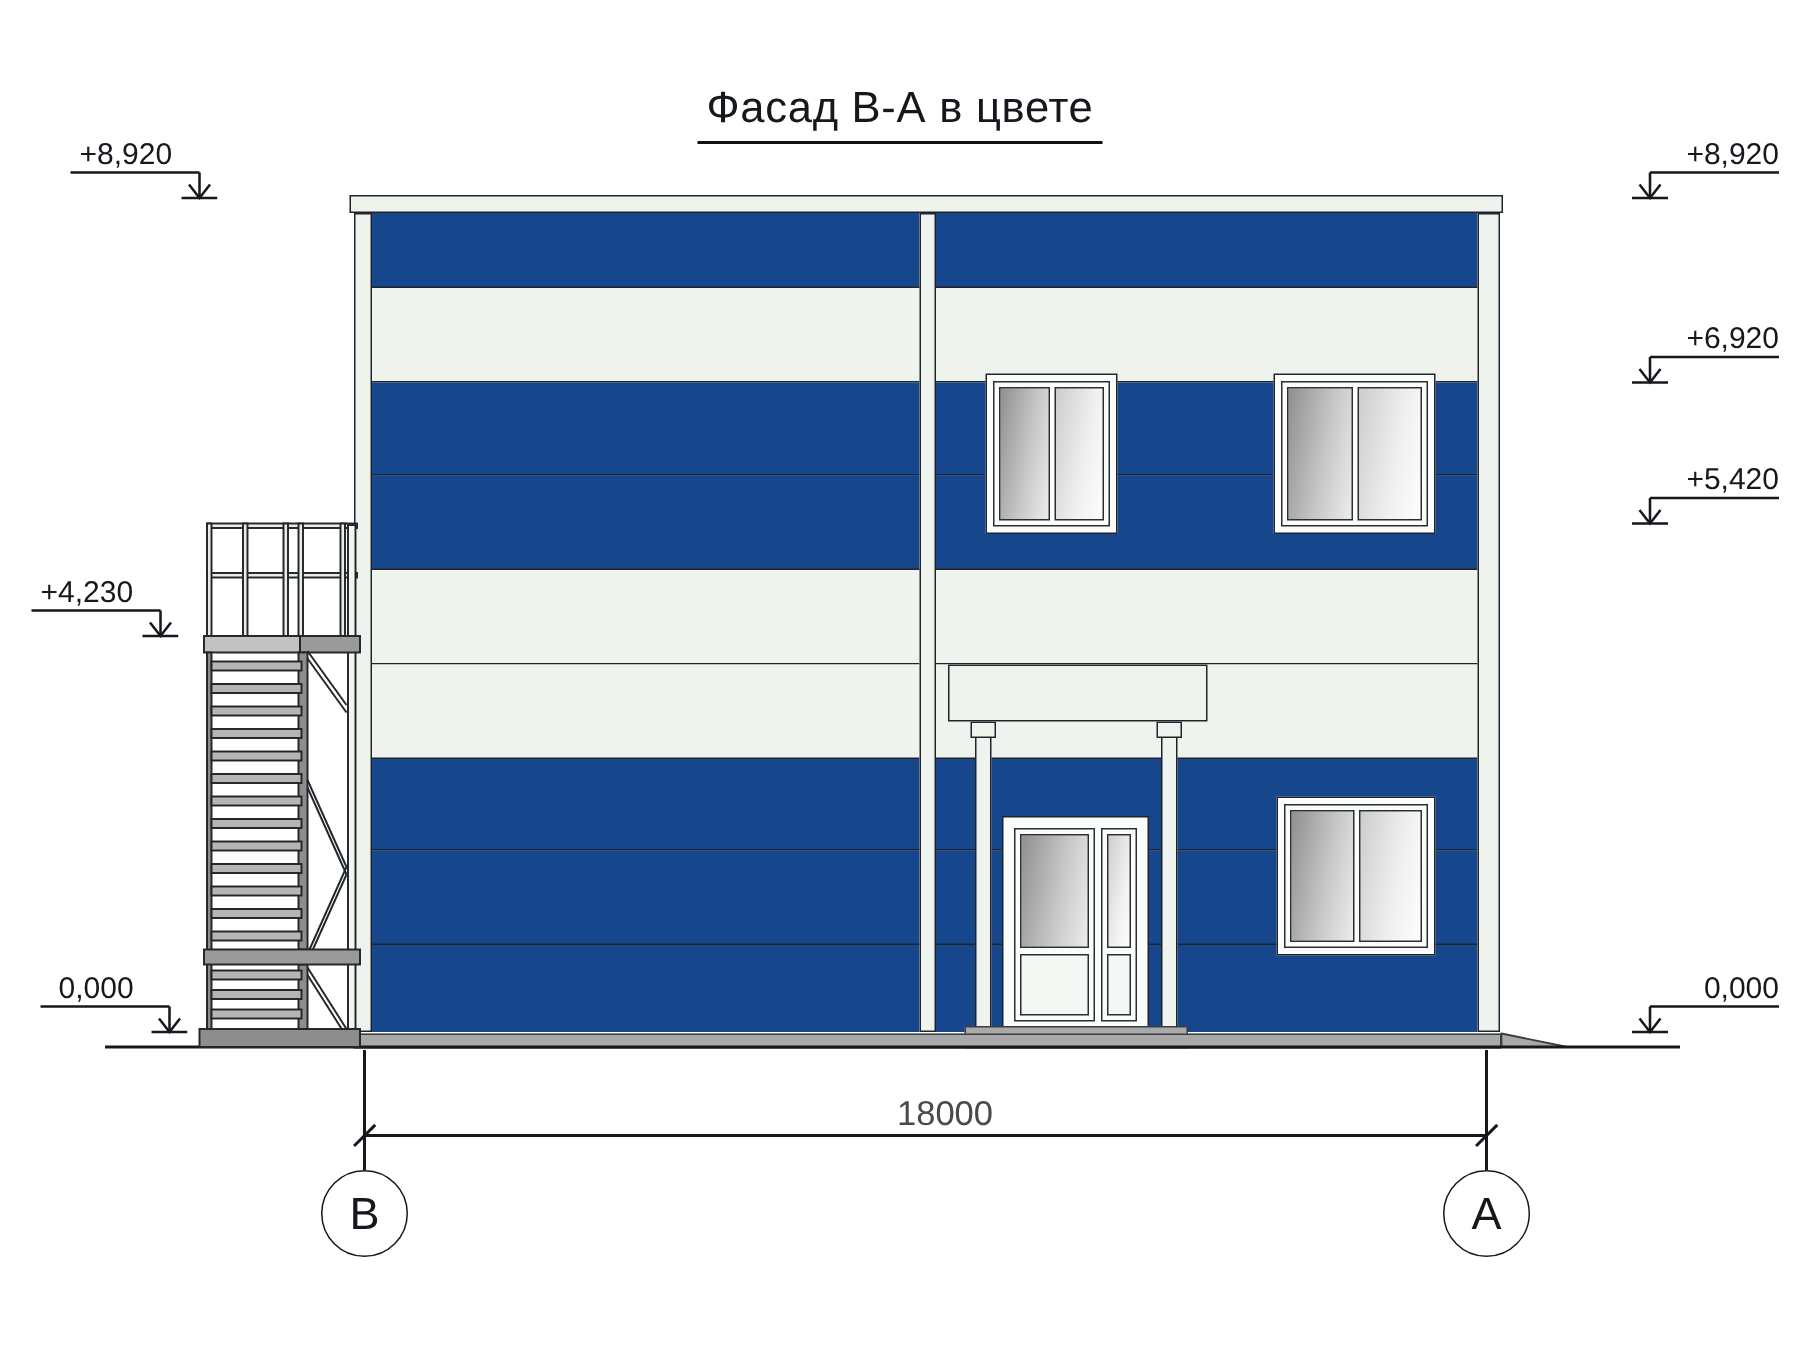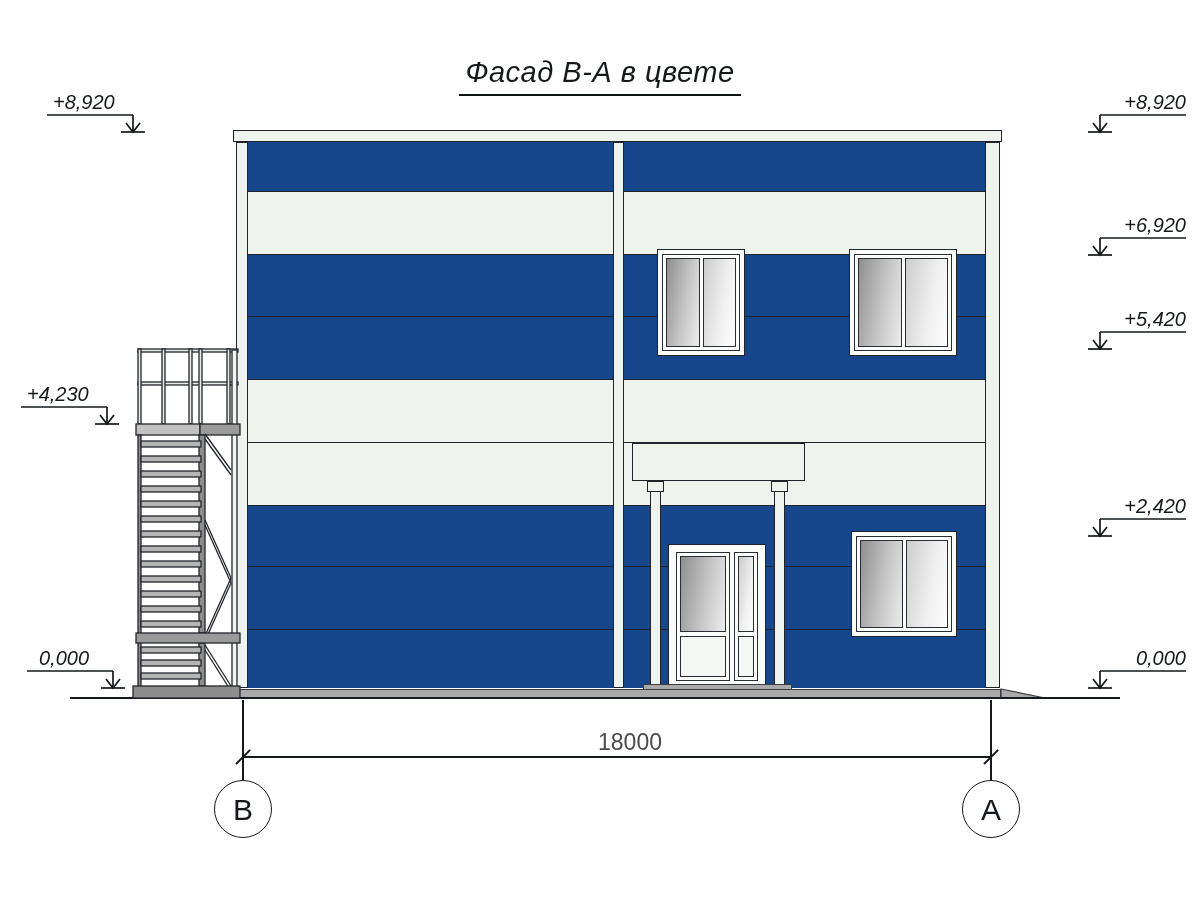--- a/index.html
+++ b/index.html
@@ -2,25 +2,25 @@
 <html style="--blue: #16478c; --panel: #eff3ee; --outline: #20242a; --gray: #a9a9a9; --dimtext: #4a4a4a;"><head>
 <meta charset="utf-8">
 <style>
   html,body{margin:0;padding:0;background:#fff;}
   .sheet{position:relative;width:1200px;height:900px;background:#ffffff;overflow:hidden;
          font-family:"Liberation Sans",sans-serif;color:#15181c;}
   .abs{position:absolute;box-sizing:border-box;}
 
   
   .title-wrap{left:0;top:56px;width:1200px;text-align:center;}
-  .title{display:inline-block;font-style:italic;font-size:29px;letter-spacing:.5px;
+  .title{display:inline-block;font-size:29px;letter-spacing:.5px;
          padding:0 6px 5px 6px;border-bottom:2.2px solid #0f1216;}
 
   
-  .marker{width:100px;height:48px;font-style:italic;}
+  .marker{width:100px;height:48px;}
   .marker svg text{font-size:20px;fill:#15181c;}
   .marker svg line,.marker svg path{stroke:#15181c;stroke-width:1.7;fill:none;}
 
   
   .cap{background:var(--panel);border:1.6px solid var(--outline);}
   .pilaster{background:var(--panel);border:1.4px solid var(--outline);}
   .panel-col{border-top:0;}
   .stripe{box-sizing:border-box;border-bottom:1.5px solid var(--outline);width:100%;}
   .stripe.blue{background:var(--blue);}
   .stripe.white{background:var(--panel);}
@@ -252,29 +252,20 @@
   </div>
   <div class="abs marker" style="left:1088px;top:306px;">
     <svg width="100" height="48" viewBox="0 0 100 48">
       <text x="98" y="20" text-anchor="end">+5,420</text>
       <line x1="12" y1="26" x2="98" y2="26"></line>
         <line x1="12" y1="26" x2="12" y2="43"></line>
       <path d="M5,34 L12,43 L19,34"></path>
         <line x1="0" y1="43" x2="24" y2="43"></line>
     </svg>
   </div>
-  <div class="abs marker" style="left:1088px;top:493px;">
-    <svg width="100" height="48" viewBox="0 0 100 48">
-      <text x="98" y="20" text-anchor="end">+2,420</text>
-      <line x1="12" y1="26" x2="98" y2="26"></line>
-        <line x1="12" y1="26" x2="12" y2="43"></line>
-      <path d="M5,34 L12,43 L19,34"></path>
-        <line x1="0" y1="43" x2="24" y2="43"></line>
-    </svg>
-  </div>
   <div class="abs marker" style="left:1088px;top:645px;">
     <svg width="100" height="48" viewBox="0 0 100 48">
       <text x="98" y="20" text-anchor="end">0,000</text>
       <line x1="12" y1="26" x2="98" y2="26"></line>
         <line x1="12" y1="26" x2="12" y2="43"></line>
       <path d="M5,34 L12,43 L19,34"></path>
         <line x1="0" y1="43" x2="24" y2="43"></line>
     </svg>
   </div>
 

